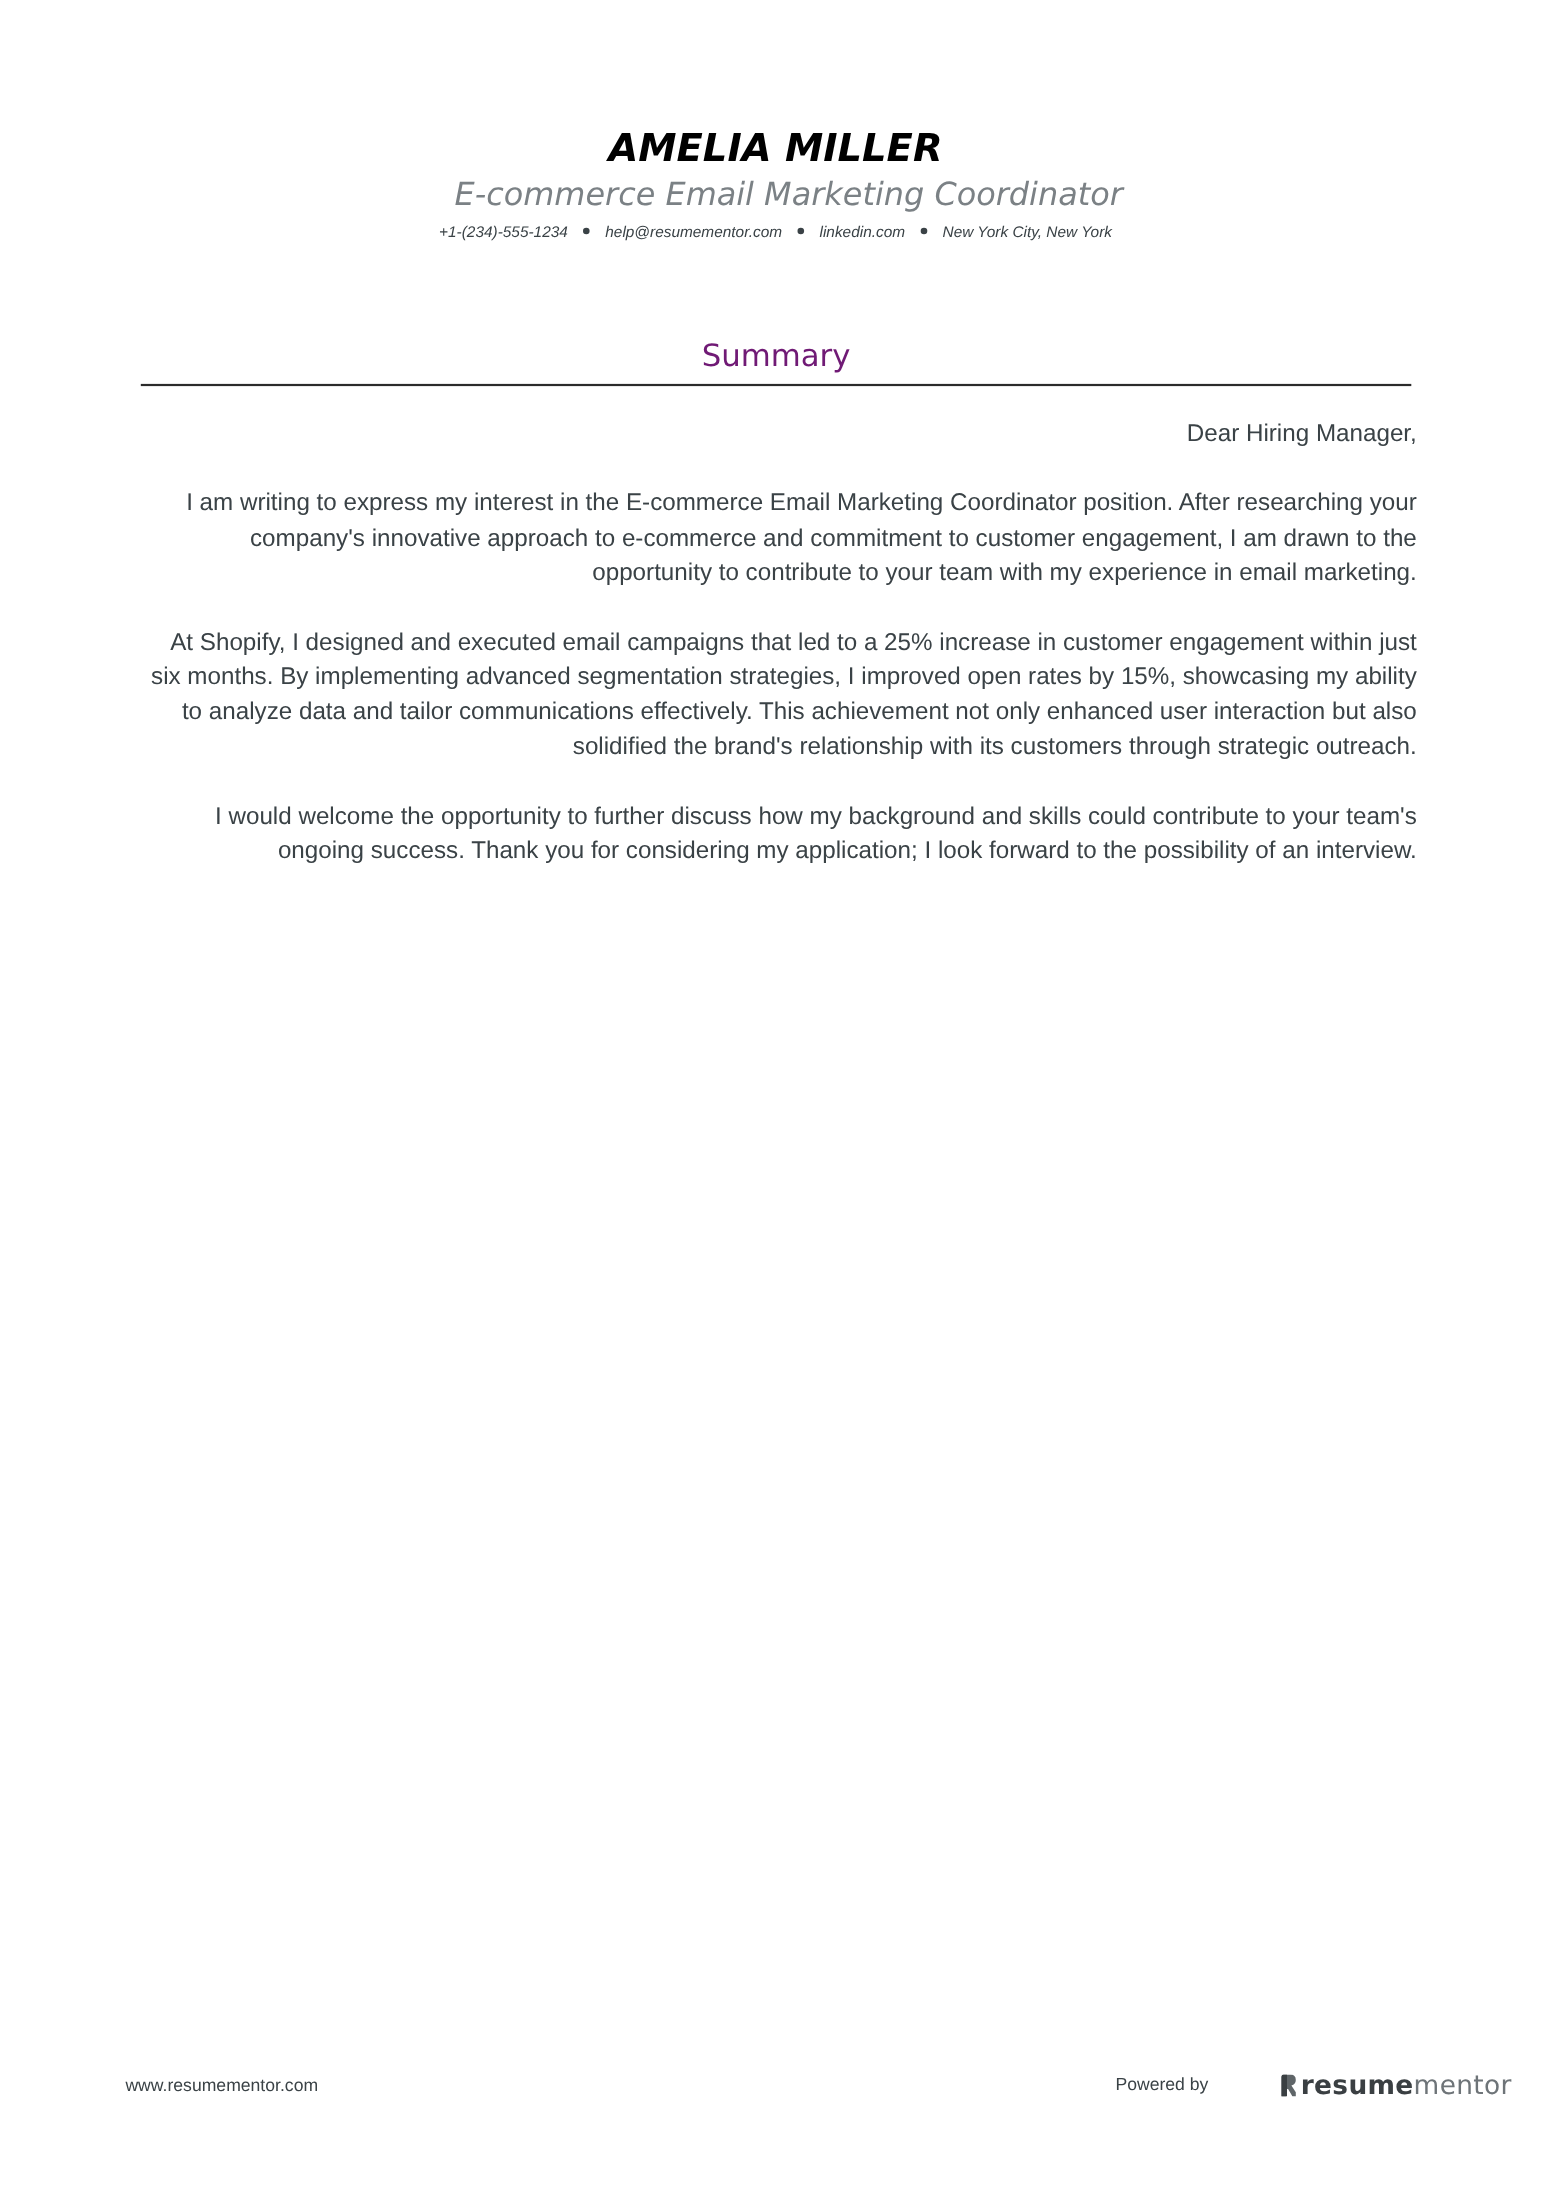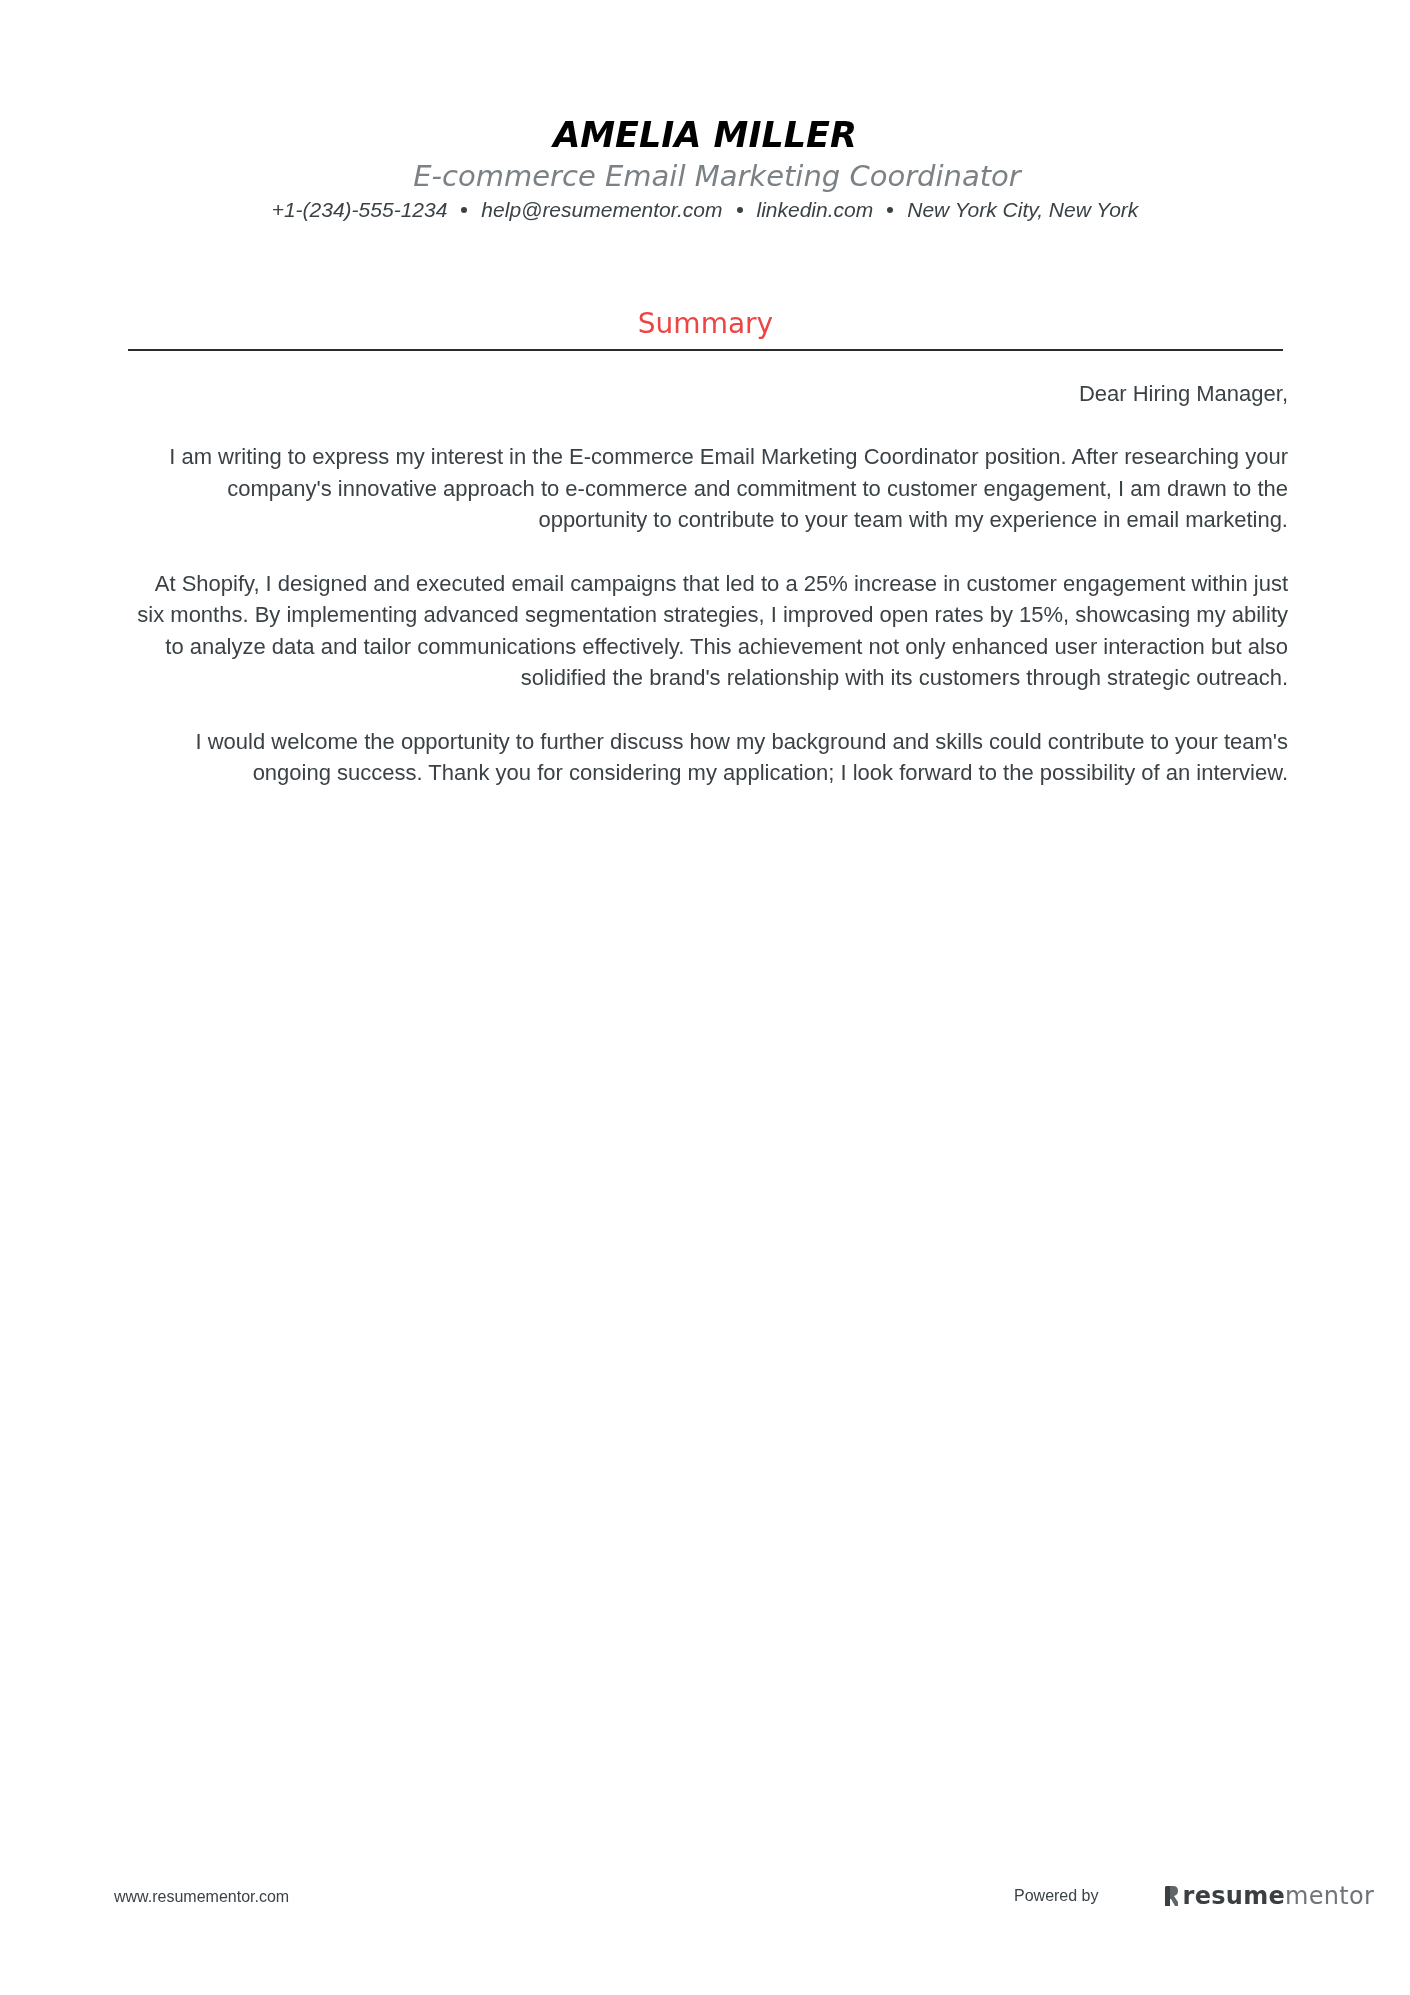--- a/index.html
+++ b/index.html
@@ -41,21 +41,21 @@
     .job-title {
       font-family: "DejaVu Sans", "Liberation Sans", sans-serif;
       font-size: 29px;
       color: #7b8185;
       line-height: 36px;
       margin: 0;
       padding-left: 24px;
     }
     .contacts {
       margin-top: 2px;
-      font-size: 21px;
+      font-size: 14px;
       line-height: 28px;
       color: #3a4246;
       display: flex;
       justify-content: center;
       align-items: center;
     }
     .contacts .sep {
       display: inline-block;
       width: 6px;
       height: 6px;
@@ -65,21 +65,21 @@
     }
     .section-title {
       position: absolute;
       left: 128px;
       top: 305px;
       width: 1155px;
       text-align: center;
       font-family: "DejaVu Sans", "Liberation Sans", sans-serif;
       font-size: 28px;
       line-height: 38px;
-      color: #ef4444;
+      color: #701a75;
     }
     .rule {
       position: absolute;
       left: 128px;
       top: 349px;
       width: 1155px;
       height: 2px;
       background: #2b2b2b;
     }
     .body-text {

